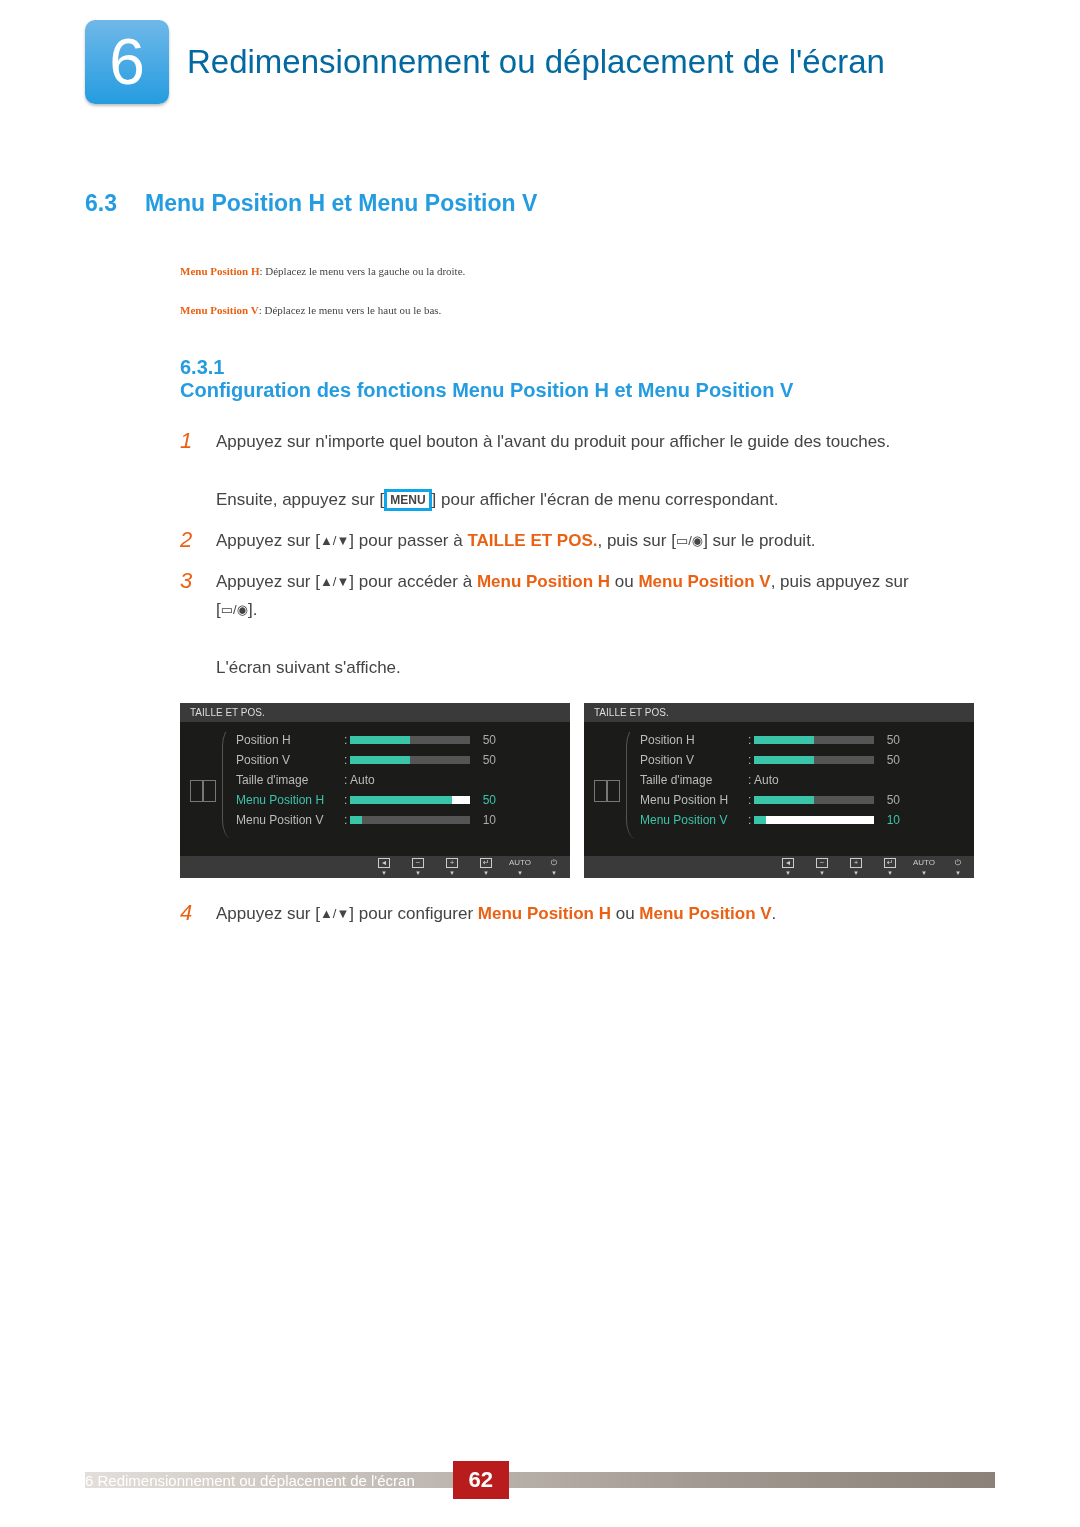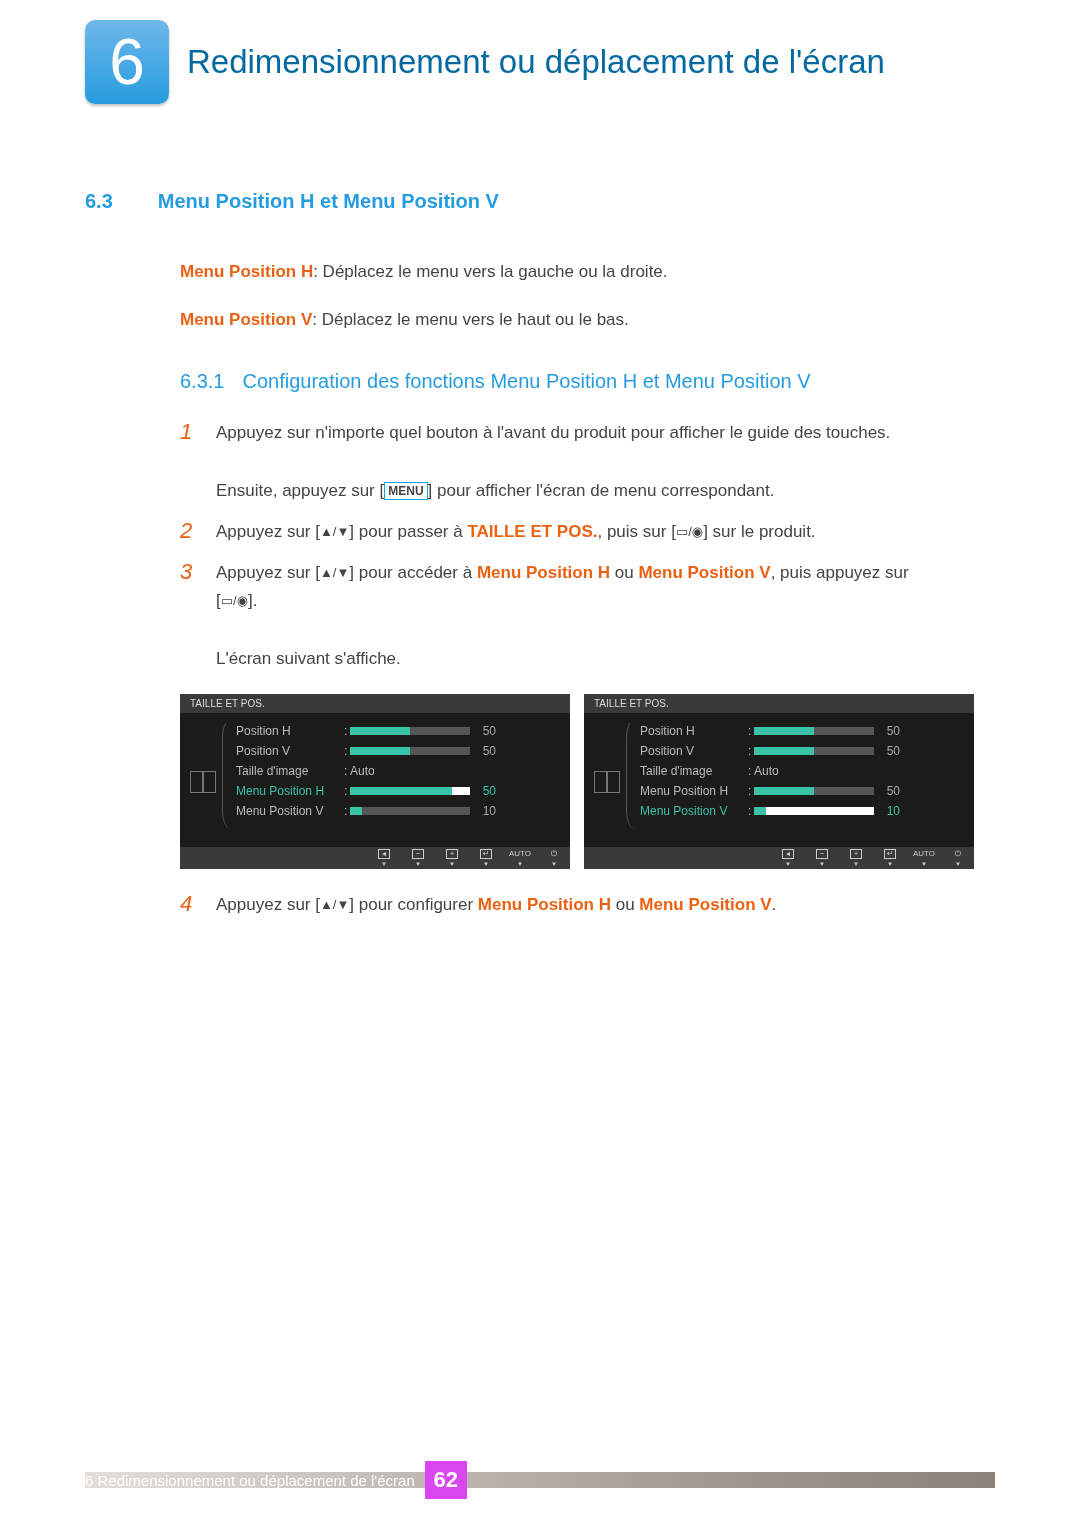--- a/index.html
+++ b/index.html
@@ -32,48 +32,50 @@
     line-height: 1.25;
     font-weight: 400;
     max-width: 700px;
   }
   .section {
     position: absolute;
     top: 190px; left: 85px; right: 85px;
   }
   .sec-h2 {
     color: #259ce0;
-    font-size: 20px;
+    font-size: 23px;
     font-weight: 700;
-    display: flex; gap: 45px;
+    display: flex; gap: 28px;
     margin-bottom: 46px;
   }
   .indent { margin-left: 95px; }
   .para {
-    font-size: 17px; line-height: 1.5;
+    font-size: 11px; line-height: 1.5;
     margin-bottom: 22px;
     color: #444;
+    font-family: Liberation Serif, serif;
   }
   .para .lbl { color: #ea6114; font-weight: 700; }
   .sec-h3 {
     color: #259ce0;
-    font-size: 20px; font-weight: 400;
-    display: flex; gap: 18px;
+    font-size: 20px; font-weight: 700;
+    display: flex; gap: 0;
     margin: 38px 0 26px 95px;
+    flex-direction: column;
   }
   .steps { margin-left: 95px; }
   .step { display: flex; gap: 18px; margin-bottom: 12px; }
   .step .num {
     color: #ea6114; font-style: italic; font-size: 22px;
     width: 18px; flex-shrink: 0; line-height: 1.2;
   }
   .step .body { font-size: 17px; line-height: 1.7; color: #444; }
   .em-orange { color: #ea6114; font-weight: 700; }
   .btn-box {
-    display: inline-block; border: 1px solid #0ea5e9;
+    display: inline-block; border: 3px solid #0ea5e9;
     padding: 0 3px; font-size: 12px; font-weight: 700;
     line-height: 16px; vertical-align: 1px;
     font-family: Arial, sans-serif;
   }
   .glyph { font-size: 13px; vertical-align: 1px; }
   
   .osd-wrap {
     margin: 20px 0 22px 95px;
     display: flex; gap: 14px;
   }
@@ -138,23 +140,23 @@
     height: 38px; display:flex; align-items:center;
   }
   .page-footer .bar {
     position:absolute; left:0; right:0; height:16px;
     background: linear-gradient(90deg, #e4deda 0%, #a09890 70%, #8b8178 100%);
   }
   .page-footer .txt {
     position: relative; color:#fff; font-size:15px; margin-right:10px;
   }
   .page-footer .num {
-    position: relative; background:#d946ef; color:#fff;
-    width:42px; height:38px; display:flex; align-items:center; justify-content:center;
-    font-size:22px; font-weight:700;
+    position: relative; background:#b91c1c; color:#fff;
+    width:56px; height:38px; display:flex; align-items:center; justify-content:center;
+    font-size:22px; font-weight:700;margin-left:28px;
   }
 </style>
 </head>
 <body>
 
 <div class="page-header">
   <div class="chapter-badge">6</div>
   <div class="chapter-title">Redimensionnement ou déplacement de l'écran</div>
 </div>
 

